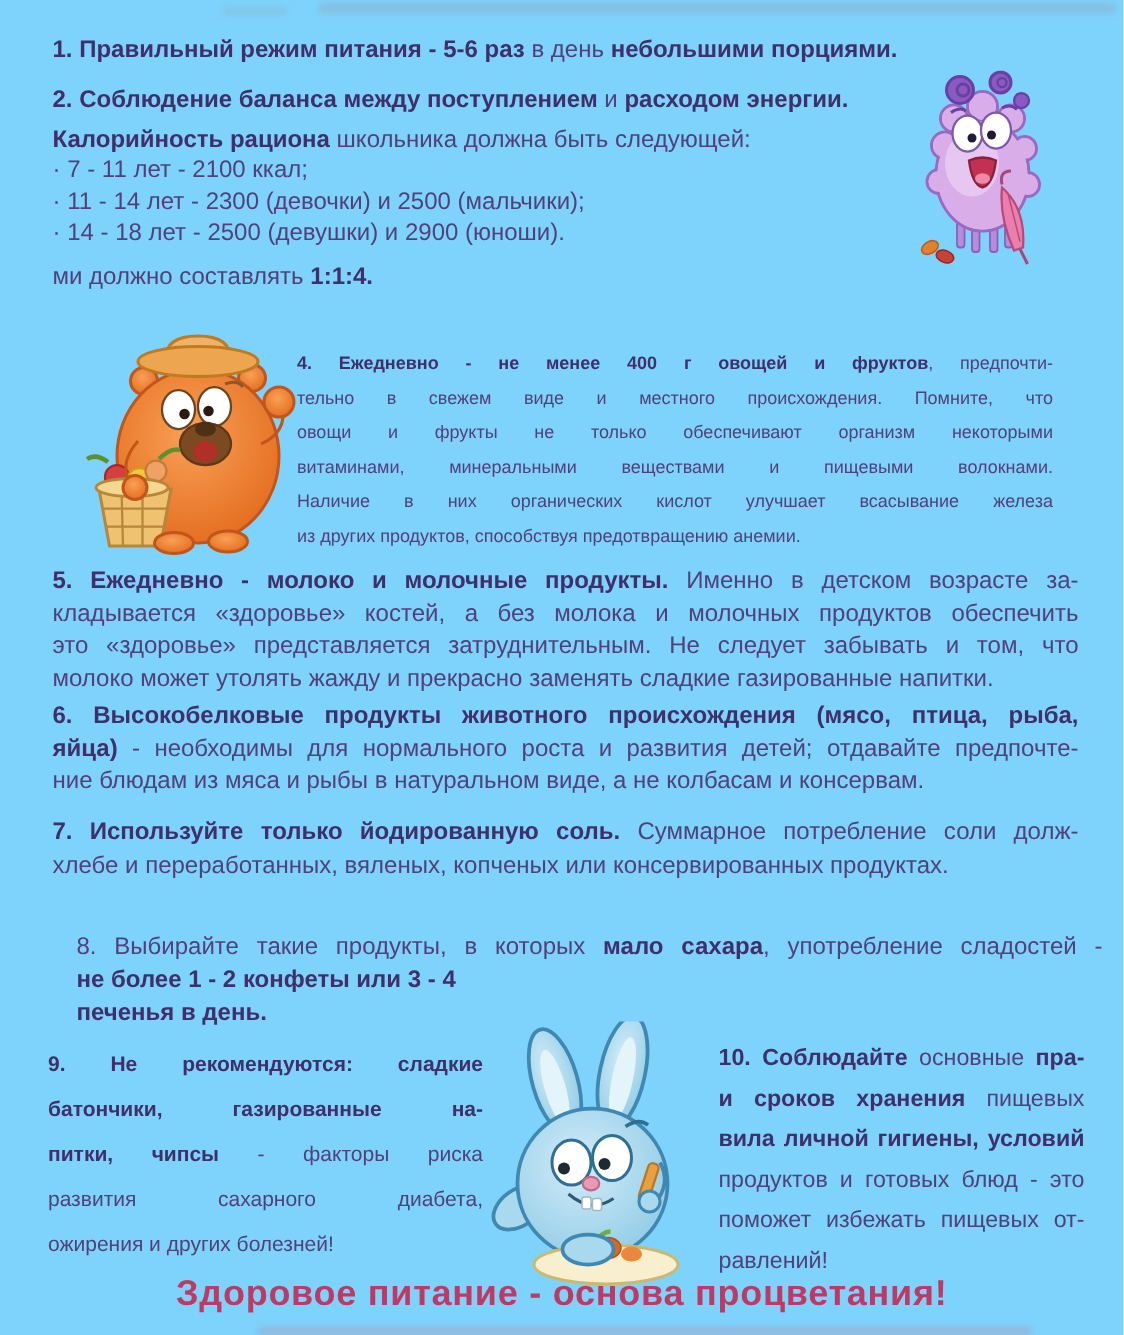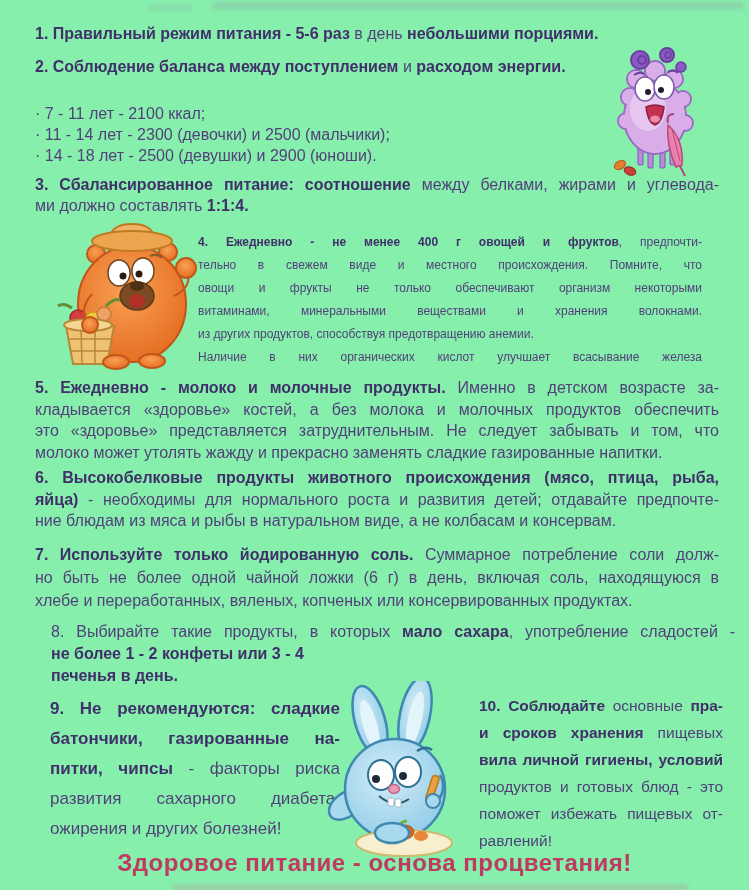--- a/index.html
+++ b/index.html
@@ -1,34 +1,34 @@
 <!DOCTYPE html>
 <html lang="ru"><head>
 <meta charset="utf-8">
 <style>
   html,body{margin:0;padding:0;background:#ffffff;}
   #poster{
-    position:relative;width:749px;height:890px;background:#86efac;
+    position:relative;width:749px;height:890px;background:#7dd3fc;
     overflow:hidden;font-family:"Liberation Sans",sans-serif;
   }
   .para{position:absolute;color:#52407a;font-size:16px;line-height:22px;}
   .para .b{font-weight:700;color:#402f6a;}
   .tline{text-align:left;}
   .tline.j{text-align:justify;text-align-last:justify;-moz-text-align-last:justify;}
   #rule1{left:35px;top:23px;width:692px;}
   #rule2h{left:35px;top:56px;width:600px;}
   #calintro{left:35px;top:83px;width:600px;}
   #callist{left:35px;top:103px;width:600px;line-height:21px;}
   #rule3{left:35px;top:174px;width:684px;line-height:21px;}
   #rule4{left:198px;top:231px;width:504px;font-size:12px;line-height:23px;}
   #rule5{left:35px;top:377px;width:684px;line-height:21.5px;}
   #rule6{left:35px;top:467px;width:684px;line-height:21.5px;}
   #rule7{left:35px;top:543px;width:684px;line-height:23px;}
   #rule8{left:35px;top:621px;width:684px;line-height:22px;margin-left:16px;}
-  #rule9{left:50px;top:694px;width:290px;font-size:17px;line-height:30px;}
+  #rule9{left:32px;top:694px;width:290px;font-size:14px;line-height:30px;}
   #rule10{left:479px;top:692px;width:244px;font-size:15.5px;line-height:27px;}
   #slogan{
     position:absolute;left:0;top:849px;width:749px;text-align:center;
     font-size:24px;font-weight:700;color:#bf3a63;letter-spacing:.5px;
   }
   .illus{position:absolute;}
   #barash-wrap{left:610px;top:47px;width:92px;height:133px;}
   #bear-wrap{left:44px;top:222px;width:160px;height:148px;}
   #krosh-wrap{left:320px;top:681px;width:158px;height:178px;}
   .remnant{position:absolute;border-radius:4px;filter:blur(2px);}
@@ -42,20 +42,23 @@
 <div id="poster">
 
   <div id="top-remnant" class="remnant"></div>
   <div id="top-remnant2" class="remnant"></div>
 
   <div id="rule1" class="para">
       <div class="tline"><span class="b">1. Правильный режим питания - 5-6 раз </span><span>в день </span><span class="b">небольшими порциями.</span></div>
     </div>
   <div id="rule2h" class="para">
       <div class="tline"><span class="b">2. Соблюдение баланса между поступлением </span><span>и </span><span class="b">расходом энергии.</span></div>
+    </div>
+  <div id="calintro" class="para">
+      <div class="tline"><span class="b">Калорийность рациона </span><span>школьника должна быть следующей:</span></div>
     </div>
   <div id="callist" class="para">
       <div class="tline"><span>· 7 - 11 лет - 2100 ккал;</span></div>
       <div class="tline"><span>· 11 - 14 лет - 2300 (девочки) и 2500 (мальчики);</span></div>
       <div class="tline"><span>· 14 - 18 лет - 2500 (девушки) и 2900 (юноши).</span></div>
     </div>
 
   <div id="barash-wrap" class="illus">
     <svg width="92" height="133" viewBox="0 0 92 133">
       <g stroke="#8a5fc0" stroke-width="1.2" fill="#b88cd8">
@@ -101,21 +104,20 @@
       <path d="M58 76 q-2 -9 6 -9" fill="none" stroke="#a8487a" stroke-width="2"></path>
       <path d="M58 78 Q74 92 72 118 L66 120 Q56 98 58 78 Z" fill="#ea7fae" stroke="#b84a7a" stroke-width="1.5"></path>
       <path d="M62 82 L70 114" stroke="#b84a7a" stroke-width="1"></path>
       <path d="M70 119 L75 129" stroke="#a8487a" stroke-width="2"></path>
       <ellipse cx="10" cy="118" rx="6" ry="4" fill="#e08030" stroke="#b85a18" transform="rotate(-30 10 118)"></ellipse>
       <ellipse cx="20" cy="124" rx="6" ry="4" fill="#c84038" stroke="#982820" transform="rotate(20 20 124)"></ellipse>
     </svg>
   </div>
 
   <div id="rule3" class="para">
-      <div class="tline j"><span class="b">3. Сбалансированное питание: соотношение </span><span>между белками, жирами и углевода-</span></div>
       <div class="tline"><span>ми должно составлять </span><span class="b">1:1:4.</span></div>
     </div>
 
   <div id="bear-wrap" class="illus">
     <svg width="160" height="148" viewBox="0 0 160 148">
       <defs>
         <radialGradient id="gO" cx="45%" cy="38%" r="70%">
           <stop offset="0%" stop-color="#f9a055"></stop>
             <stop offset="100%" stop-color="#e2691c"></stop>
         </radialGradient>
@@ -147,38 +149,37 @@
       <circle cx="46" cy="103" r="8" fill="url(#gO)" stroke="#c2561a" stroke-width="2"></circle>
       <ellipse cx="72" cy="140" rx="13" ry="7" fill="url(#gO)" stroke="#c2561a" stroke-width="2"></ellipse>
       <ellipse cx="108" cy="139" rx="13" ry="7" fill="url(#gO)" stroke="#c2561a" stroke-width="2"></ellipse>
     </svg>
   </div>
 
   <div id="rule4" class="para">
       <div class="tline j"><span class="b">4. Ежедневно - не менее 400 г овощей и фруктов</span><span>, предпочти-</span></div>
       <div class="tline j"><span>тельно в свежем виде и местного происхождения. Помните, что</span></div>
       <div class="tline j"><span>овощи и фрукты не только обеспечивают организм некоторыми</span></div>
-      <div class="tline j"><span>витаминами, минеральными веществами и хранения волокнами.</span></div>
+      <div class="tline j"><span>витаминами, минеральными веществами и пищевыми волокнами.</span></div>
+      <div class="tline j"><span>Наличие в них органических кислот улучшает всасывание железа</span></div>
       <div class="tline"><span>из других продуктов, способствуя предотвращению анемии.</span></div>
-      <div class="tline j"><span>Наличие в них органических кислот улучшает всасывание железа</span></div>
     </div>
   <div id="rule5" class="para">
       <div class="tline j"><span class="b">5. Ежедневно - молоко и молочные продукты.</span><span> Именно в детском возрасте за-</span></div>
       <div class="tline j"><span>кладывается «здоровье» костей, а без молока и молочных продуктов обеспечить</span></div>
       <div class="tline j"><span>это «здоровье» представляется затруднительным. Не следует забывать и том, что</span></div>
       <div class="tline"><span>молоко может утолять жажду и прекрасно заменять сладкие газированные напитки.</span></div>
     </div>
   <div id="rule6" class="para">
       <div class="tline j"><span class="b">6. Высокобелковые продукты животного происхождения (мясо, птица, рыба,</span></div>
       <div class="tline j"><span class="b">яйца)</span><span> - необходимы для нормального роста и развития детей; отдавайте предпочте-</span></div>
       <div class="tline"><span>ние блюдам из мяса и рыбы в натуральном виде, а не колбасам и консервам.</span></div>
     </div>
   <div id="rule7" class="para">
       <div class="tline j"><span class="b">7. Используйте только йодированную соль.</span><span> Суммарное потребление соли долж-</span></div>
-      <div class="tline j"><span>но быть не более одной чайной ложки (6 г) в день, включая соль, находящуюся в</span></div>
       <div class="tline"><span>хлебе и переработанных, вяленых, копченых или консервированных продуктах.</span></div>
     </div>
   <div id="rule8" class="para">
       <div class="tline j"><span>8. Выбирайте такие продукты, в которых </span><span class="b">мало сахара</span><span>, употребление сладостей -</span></div>
       <div class="tline"><span class="b">не более 1 - 2 конфеты или 3 - 4</span></div>
       <div class="tline"><span class="b">печенья в день.</span></div>
     </div>
   <div id="rule9" class="para">
       <div class="tline j"><span class="b">9. Не рекомендуются: сладкие</span></div>
       <div class="tline j"><span class="b">батончики, газированные на-</span></div>

